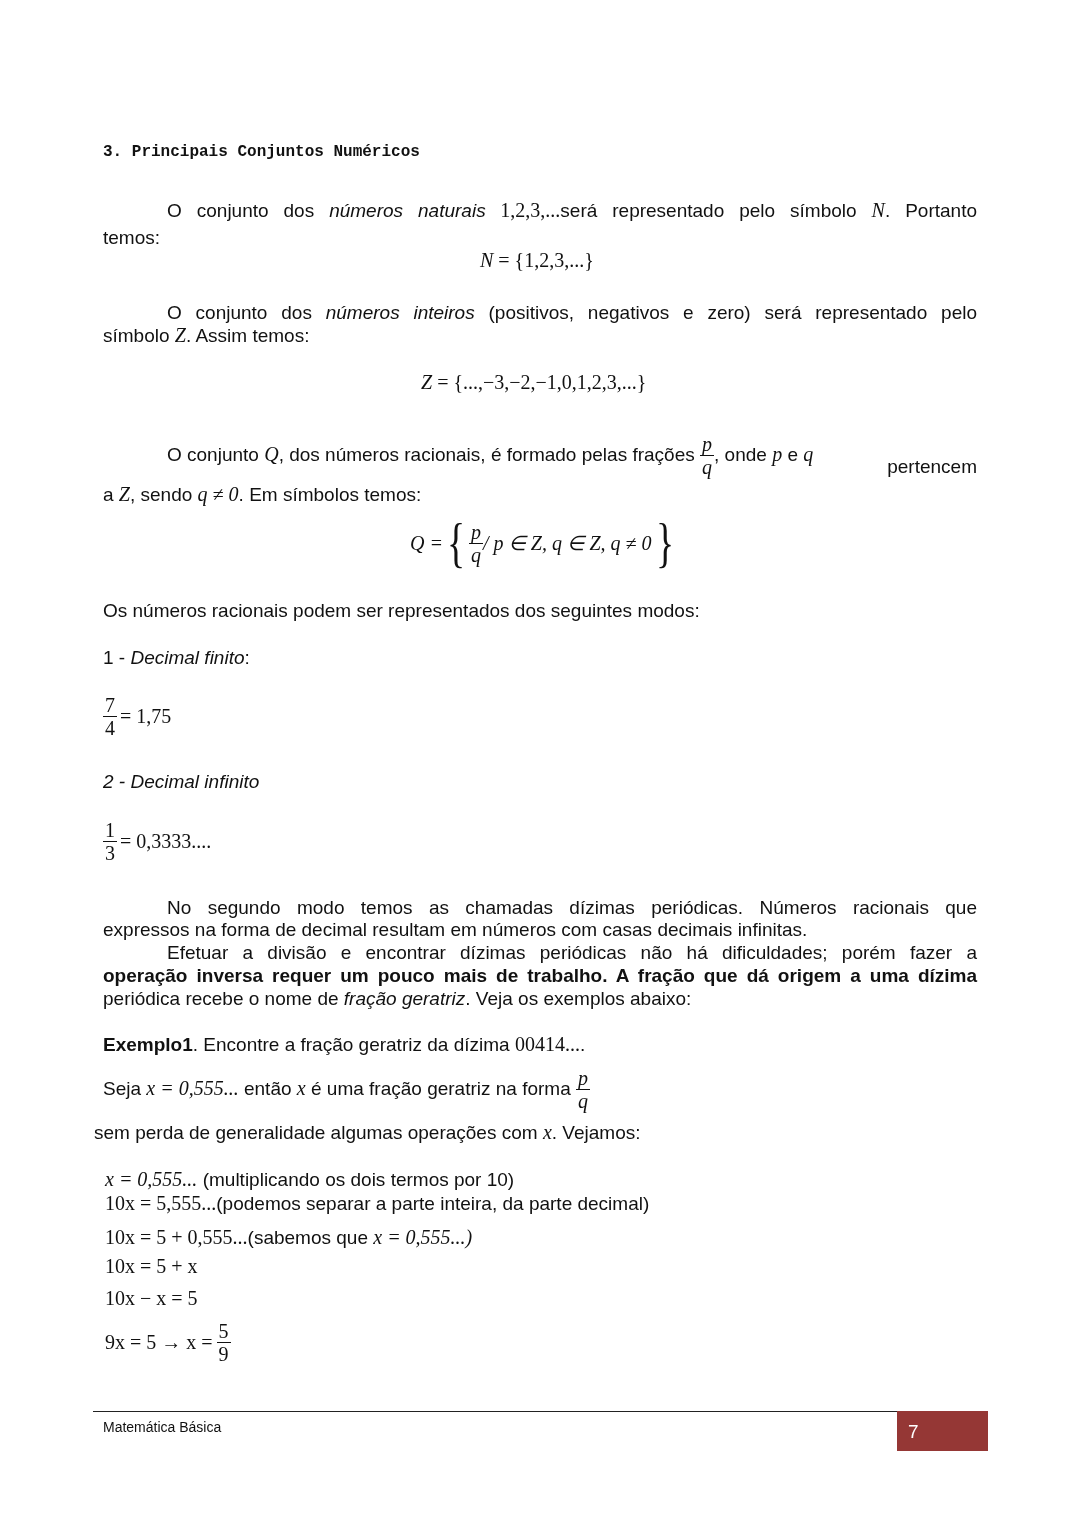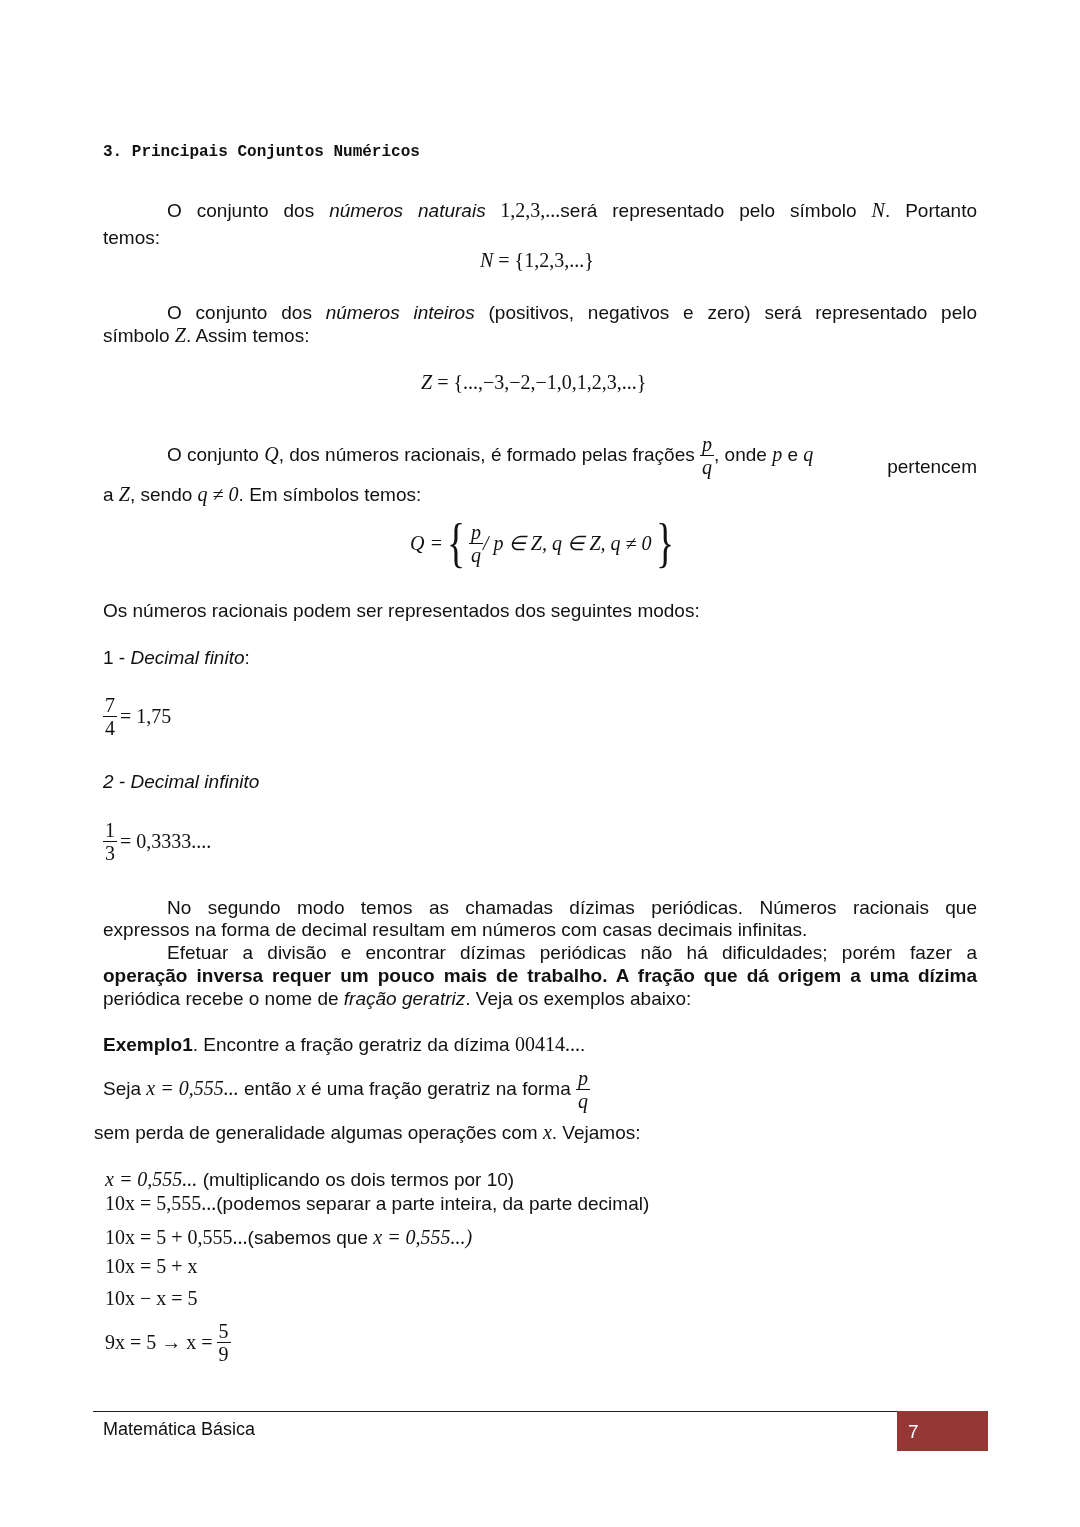--- a/index.html
+++ b/index.html
@@ -9,21 +9,21 @@
   .justify { text-align:justify; text-align-last:justify; }
   .m { font-family:"Liberation Serif", serif; font-size:20px; }
   .mi { font-family:"Liberation Serif", serif; font-style:italic; font-size:20px; }
   i.it { font-style:italic; }
   .frac { display:inline-block; vertical-align:middle; text-align:center; font-family:"Liberation Serif", serif; font-size:20px; line-height:22px; }
   .frac .num { display:block; padding:0 2px; border-bottom:1px solid #111; }
   .frac .den { display:block; padding:0 2px; }
   .frac.it .num, .frac.it .den { font-style:italic; }
   .title { left:103px; top:143px; font-family:Liberation Mono, monospace; font-weight:bold; font-size:16px; }
   .footer-line { left:93px; top:1411px; width:804px; height:0; border-top:1.5px solid #222; }
-  .footer-label { left:103px; top:1419px; font-family:"Liberation Sans", sans-serif; font-size:18px; }
+  .footer-label { left:103px; top:1419px; font-family:"Liberation Sans", sans-serif; font-size:14px; }
   .page-box { left:897px; top:1411px; width:91px; height:40px; background:#953735; }
   .page-num { left:908px; top:1421px; color:#fff; font-family:"Liberation Sans", sans-serif; font-size:19px; }
   .brace { font-family:"Liberation Serif", serif; font-size:54px; line-height:54px; vertical-align:middle; transform:scaleX(0.7); display:inline-block; }
 </style>
 </head>
 <body>
 
 <div class="abs title">3. Principais Conjuntos Numéricos</div>
 
 <div class="abs txt justify" style="left:103px; top:199px; width:874px; text-indent:64px;">

